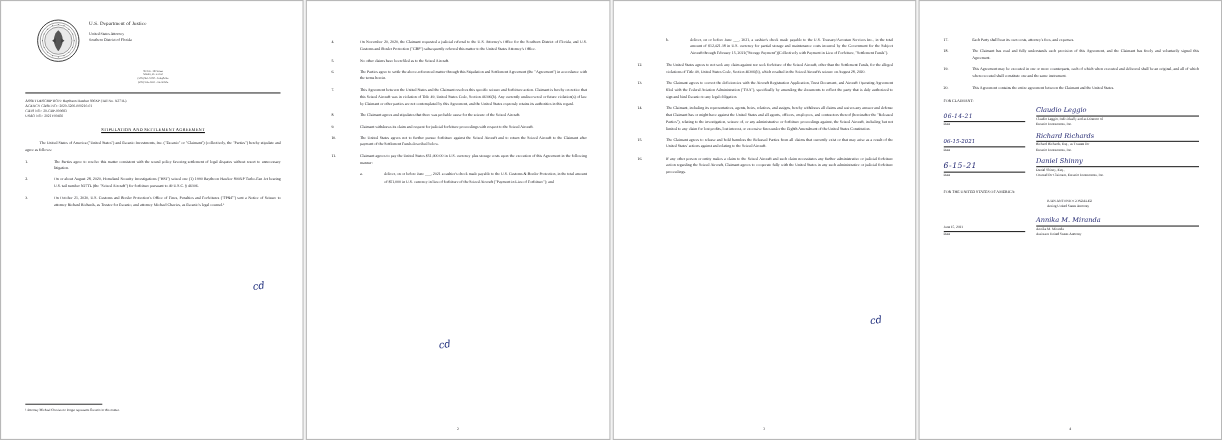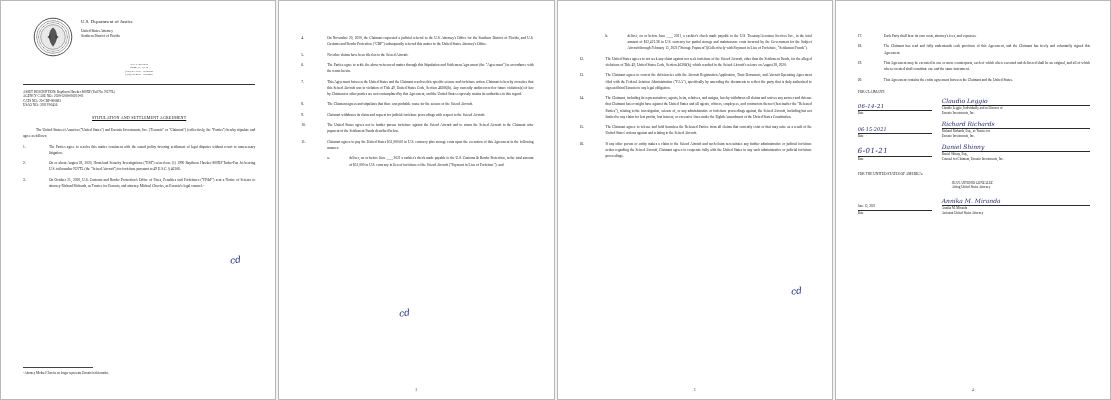--- a/index.html
+++ b/index.html
@@ -413,21 +413,21 @@
       <div class="sig-right">
         <div class="handwrite hw-name">Richard Richards</div>
         <div class="rule"></div>
         <div class="sig-label" style="white-space:pre-line">Richard Richards, Esq., as Trustee for
 Escanio Investments, Inc.</div>
       </div>
     </div>
 
     <div class="sig-row" style="margin-top:5px;">
       <div class="sig-left">
-        <div class="handwrite hw-date2">6-01-21</div>
+        <div class="handwrite hw-date2">6-15-21</div>
         <div class="rule"></div>
         <div class="sig-label">Date</div>
       </div>
       <div class="sig-right">
         <div class="handwrite hw-name">Daniel Shinny</div>
         <div class="rule"></div>
         <div class="sig-label" style="white-space:pre-line">Daniel Shinny, Esq.,
 Counsel for Claimant, Escanio Investments, Inc.</div>
       </div>
     </div>

